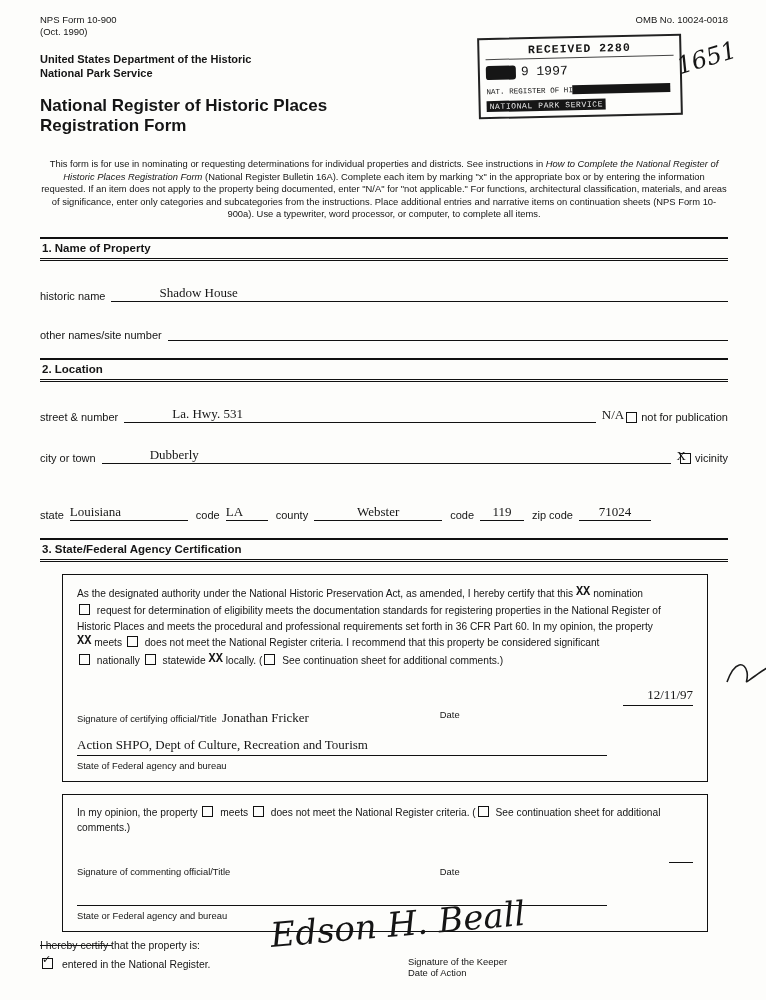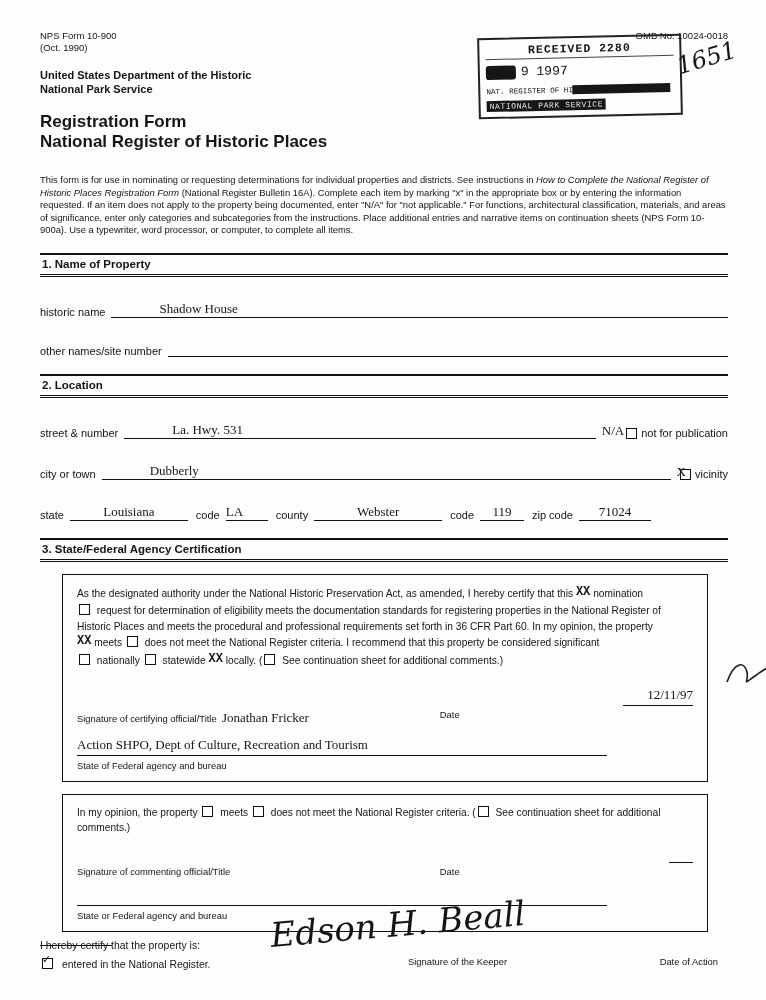--- a/index.html
+++ b/index.html
@@ -1,22 +1,22 @@
 <!DOCTYPE html>
 <html><head>
 <meta charset="utf-8">
 <style>
   html,body{margin:0;padding:0;background:#e8e8e8;}
   .page{width:766px;height:1000px;margin:0 auto;background:#fdfdfb;position:relative;
         font-family:"Liberation Sans",sans-serif;color:#151515;box-sizing:border-box;
-        padding:30px 38px 0 40px;overflow:hidden;}
+        padding:14px 38px 0 40px;overflow:hidden;}
   .hdr{display:flex;justify-content:space-between;font-size:9.5px;line-height:1.25;}
   .dept{margin-top:14px;font-weight:bold;font-size:11px;line-height:1.3;}
   .title{margin:16px 0 0 0;font-size:17px;font-weight:bold;line-height:1.18;}
-  .instr{margin:22px 0 0 0;font-size:9.4px;line-height:1.32;}
+  .instr{margin:22px 0 0 0;font-size:9.4px;line-height:1.32;text-align:center;}
   .sect{margin-top:17px;border-top:2px solid #111;border-bottom:3px double #111;
         font-weight:bold;font-size:11.5px;padding:3px 2px 4px 2px;}
   .row{display:flex;align-items:flex-end;margin-top:24px;font-size:11px;}
   .lbl{white-space:nowrap;margin-right:6px;}
   .fill{border-bottom:1px solid #111;display:inline-block;min-height:14px;}
   .grow{flex:1;}
   .typed{font-family:Liberation Serif, serif;font-size:13px;white-space:nowrap;}
   .indent1{padding-left:48px;}
   .cb{display:inline-block;width:9px;height:9px;border:1.2px solid #111;flex:none;
       vertical-align:-1px;margin:0 4px 0 2px;background:#fdfdfb;position:relative;}
@@ -44,21 +44,21 @@
   .stamp .r3{font-size:7.6px;margin-top:8px;position:relative;white-space:nowrap;}
   .stamp .r3 .bar{position:absolute;left:46%;top:-1px;width:52%;height:9px;background:#161616;}
   .stamp .r4{font-size:8px;background:#161616;color:#e8e8e8;padding:1px 3px;letter-spacing:0.6px;margin-top:2px;display:inline-block;}
   .annot{position:absolute;left:676px;top:44px;font-size:24px;transform:rotate(-17deg);}
   .sigsvg{position:absolute;left:28px;bottom:-4px;}
   .s4wrap{display:flex;margin-top:8px;position:relative;font-size:10.4px;}
   .s4left{flex:0 0 262px;}
   .s4right{flex:1;padding-left:16px;}
   .cbrow{display:flex;align-items:flex-start;margin-top:7px;gap:5px;line-height:1.3;}
   .cbrow .txt{max-width:170px;}
-  .keeper-labels{display:flex;justify-content:space-between;font-size:9.4px;margin-top:16px;padding:0 10px 0 90px;}
+  .keeper-labels{display:flex;justify-content:space-between;font-size:9.4px;margin-top:16px;padding:0 10px 0 90px;flex-direction:column;}
   .keeper-sig{position:absolute;left:230px;top:-36px;font-size:34px;transform:rotate(-5deg);white-space:nowrap;z-index:2;}
   .bottomline{position:absolute;left:40px;bottom:54px;width:72px;border-bottom:1px solid #111;}
 </style>
 </head>
 <body>
 
 <div class="page">
 
   <div class="hdr">
     <div>
@@ -67,22 +67,22 @@
     </div>
     <div>OMB No. 10024-0018</div>
   </div>
 
   <div class="dept">
     <div>United States Department of the Historic</div>
     <div>National Park Service</div>
   </div>
 
   <div class="title">
+    <div>National Register of Historic Places</div>
     <div>Registration Form</div>
-    <div>National Register of Historic Places</div>
   </div>
 
   <div class="stamp">
     <div class="r1">RECEIVED 2280</div>
     <div class="r2">
       <span class="blob"></span>
       <span>9 1997</span>
     </div>
     <div class="r3">
       <span>NAT. REGISTER OF HISTORIC PLACES</span>
@@ -124,21 +124,21 @@
     <span class="fill grow"><span class="typed indent1">Dubberly</span></span>
     <span class="rgt">
       <span class="typed xover">X</span>
         <span class="cb"></span>
         <span>vicinity</span>
     </span>
   </div>
 
   <div class="row">
     <span class="lbl">state</span>
-    <span class="fill" style="width:118px;text-align:center;"><span class="typed">Louisiana</span></span>
+    <span class="fill" style="width:118px;text-align:left;margin-top:16px;"><span class="typed">Louisiana</span></span>
     <span class="lbl" style="margin-left:8px;">code</span>
     <span class="fill" style="width:42px;text-align:left;"><span class="typed">LA</span></span>
     <span class="lbl" style="margin-left:8px;">county</span>
     <span class="fill" style="width:128px;text-align:center;"><span class="typed">Webster</span></span>
     <span class="lbl" style="margin-left:8px;">code</span>
     <span class="fill" style="width:44px;text-align:center;"><span class="typed">119</span></span>
     <span class="lbl" style="margin-left:8px;">zip code</span>
     <span class="fill" style="width:72px;text-align:center;"><span class="typed">71024</span></span>
   </div>
 

